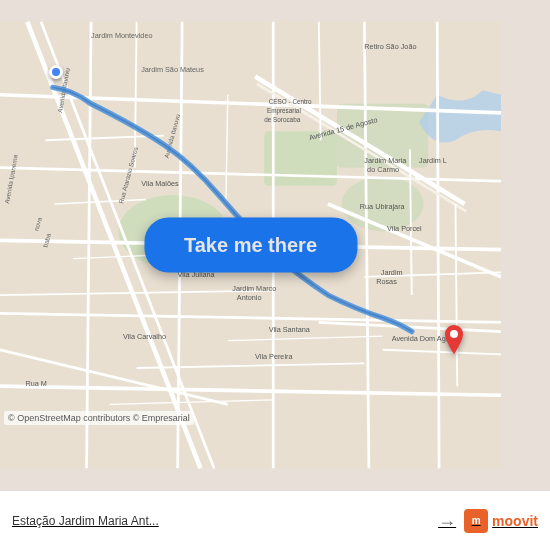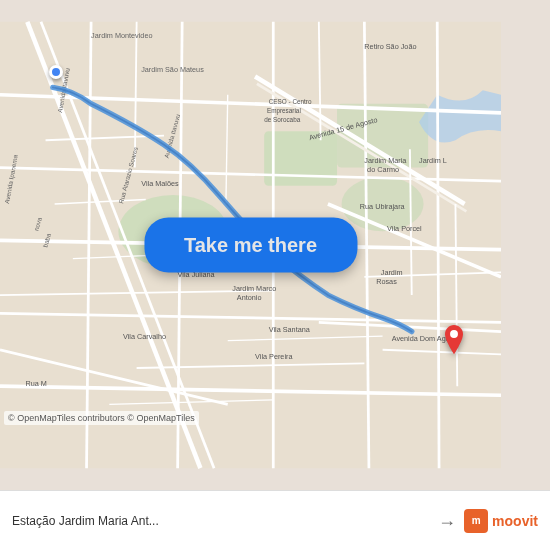--- a/index.html
+++ b/index.html
@@ -45,20 +45,21 @@
       bottom: 0;
       left: 0;
       width: 550px;
       height: 60px;
       background: white;
       display: flex;
       align-items: center;
       padding: 0 12px;
       border-top: 1px solid #ddd;
       gap: 8px;
+      text-decoration: underline;
     }
 
     #from-station {
       flex: 1;
       font-size: 12px;
       color: #333;
       text-align: left;
       overflow: hidden;
       text-overflow: ellipsis;
       white-space: nowrap;
@@ -242,21 +243,21 @@
 
   <div class="dest-marker" style="top: 325px; left: 440px;">
     <svg viewBox="0 0 24 32" xmlns="http://www.w3.org/2000/svg">
       <path d="M12 0C7.6 0 4 3.6 4 8c0 6 8 18 8 18s8-12 8-18c0-4.4-3.6-8-8-8z" fill="#e53935"></path>
       <circle cx="12" cy="8" r="3.5" fill="white"></circle>
     </svg>
   </div>
 
   <button id="take-me-there-btn">Take me there</button>
 
-  <div id="osm-attribution">© OpenMapTiles contributors © OpenMapTiles</div>
+  <div id="osm-attribution">© OpenStreetMap contributors © Empresarial</div>
 </div>
 
 <div id="bottom-bar">
   <span id="from-station">Estação Jardim Maria Ant...</span>
 
   <span id="arrow-icon">→</span>
 
 
   <div id="moovit-logo">
     <div id="moovit-logo-icon">m</div>

